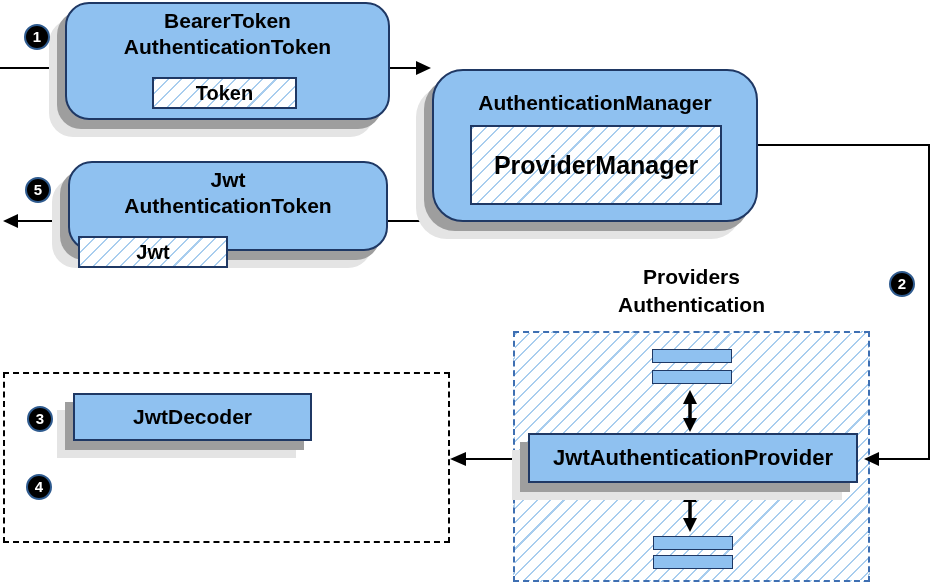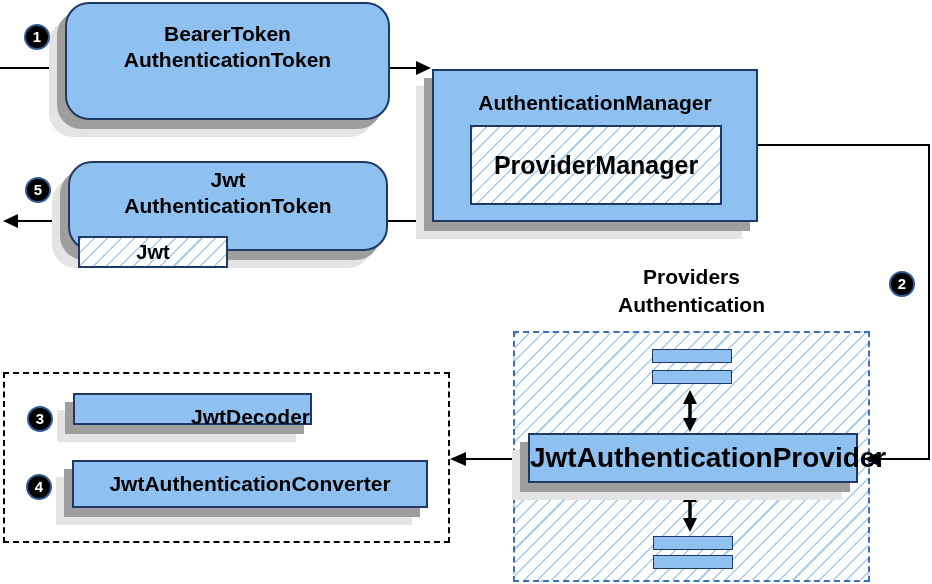--- a/index.html
+++ b/index.html
@@ -50,35 +50,35 @@
   .rounded{border-radius:24px;}
 
   .node-title{font-size:21px;line-height:26px;font-weight:bold;}
 
   .chip{
     position:absolute;border:2px solid var(--node-border);
     font-weight:bold;font-size:20px;text-align:center;color:#000;
     display:flex;align-items:center;justify-content:center;
   }
 
-  .node-bearer{left:65px;top:2px;width:325px;height:118px;padding-top:17px;}
+  .node-bearer{left:65px;top:2px;width:325px;height:118px;padding-top:4px;}
   .chip-token{left:85px;top:73px;width:145px;height:32px;}
 
-  .node-authmgr{left:432px;top:69px;width:326px;height:153px;padding-top:19px;}
+  .node-authmgr{left:432px;top:69px;width:326px;height:153px;padding-top:19px;border-radius:31px;}
   .chip-providermgr{left:36px;top:54px;width:252px;height:80px;font-size:25px;}
 
   .node-jwttoken{left:68px;top:161px;width:320px;height:90px;padding-top:4px;}
   .chip-jwt{left:8px;top:73px;width:150px;height:32px;}
   .chip-authorities{left:167px;top:73px;width:136px;height:32px;}
 
   .node-jwtprovider{
     left:528px;top:433px;width:330px;height:50px;
-    font-size:28px;line-height:46px;
+    font-size:22px;line-height:46px;
   }
-  .node-decoder{left:73px;top:393px;width:239px;height:32px;font-size:21px;line-height:44px;text-align:right;}
+  .node-decoder{left:73px;top:393px;width:239px;height:48px;font-size:21px;line-height:44px;}
   .node-converter{left:72px;top:460px;width:356px;height:48px;font-size:21px;line-height:44px;}
 
   .prect{
     position:absolute;width:80px;height:14px;z-index:3;
     background:var(--node-fill);border:1.5px solid var(--node-border);
   }
 
   .providers-title{
     position:absolute;left:513px;top:263px;width:357px;
     text-align:center;font-weight:bold;font-size:21px;line-height:28px;
@@ -126,20 +126,21 @@
     <line x1="690" y1="498" x2="690" y2="521" stroke="#000" stroke-width="3.5"></line>
     <polygon points="690,488 683,502 697,502" fill="#000"></polygon>
     <polygon points="690,532 683,518 697,518" fill="#000"></polygon>
   </svg>
 
   <div class="node rounded node-bearer">
     <div class="node-title">
       <div>BearerToken</div>
       <div>AuthenticationToken</div>
     </div>
+    <div class="chip hatch chip-token">Token</div>
   </div>
 
   <div class="node node-authmgr">
     <div class="node-title">AuthenticationManager</div>
     <div class="chip hatch chip-providermgr">ProviderManager</div>
   </div>
 
   <div class="node rounded node-jwttoken">
     <div class="node-title">
       <div>Jwt</div>
@@ -154,21 +155,20 @@
   </div>
 
   <div class="prect" style="left:652px;top:349px;"></div>
   <div class="prect" style="left:652px;top:370px;"></div>
   <div class="prect" style="left:653px;top:536px;"></div>
   <div class="prect" style="left:653px;top:555px;"></div>
 
   <div class="node node-jwtprovider">JwtAuthenticationProvider</div>
 
   <div class="node node-decoder">JwtDecoder</div>
-  <div class="node node-converter">JwtAuthenticationConverter</div>
 
   <div class="badge badge-1">1</div>
   <div class="badge badge-2">2</div>
   <div class="badge badge-3">3</div>
   <div class="badge badge-4">4</div>
   <div class="badge badge-5">5</div>
 
 </div>
 
 </body></html>

